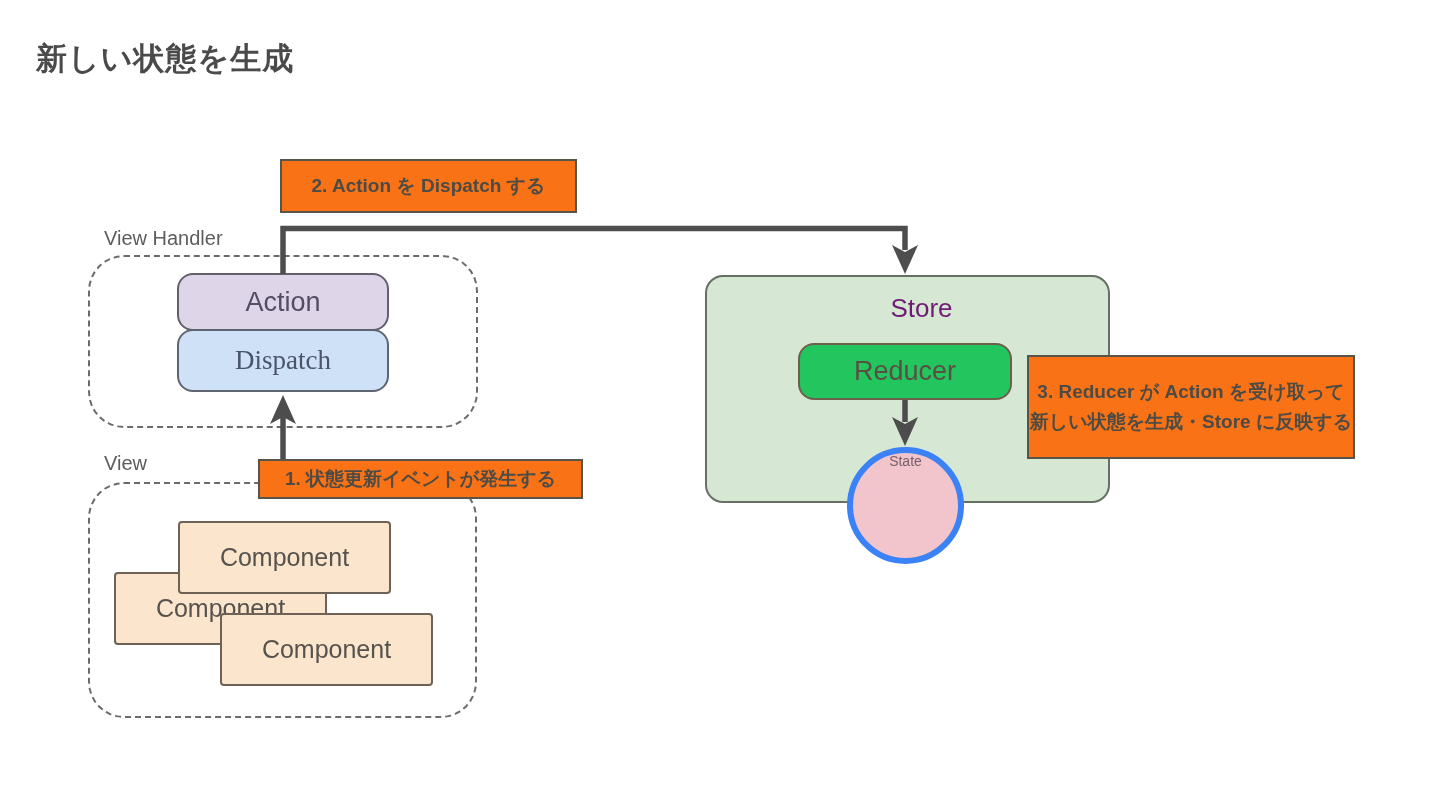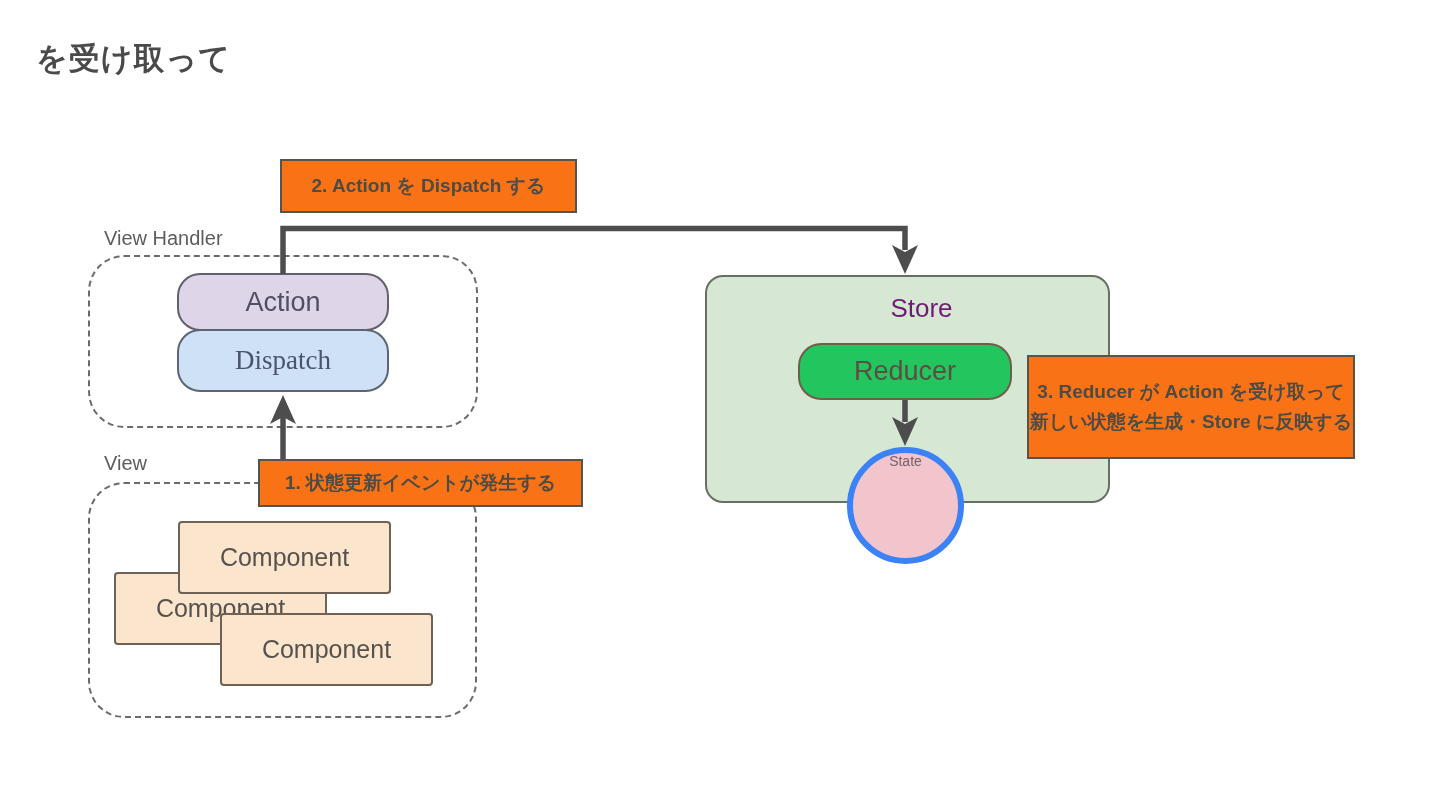--- a/index.html
+++ b/index.html
@@ -28,21 +28,21 @@
     z-index:1;
   }
   .group-label {
     font-size:20px; color:#5d5d5d;
     z-index:1;
   }
 
   
   .node {
     display:flex; align-items:center; justify-content:center;
-    border-radius:23px;
+    border-radius:16px;
     font-size:27px;
   }
 
   .action-box {
     left:177px; top:273px; width:212px; height:58px;
     background:#DED5E8; border:2px solid #63606d;
     color:#514e66; z-index:3;
   }
   .dispatch-box {
     left:177px; top:329px; width:212px; height:63px;
@@ -88,35 +88,35 @@
   
   .note {
     background:#f97316; border:2px solid #57544a;
     display:flex; flex-direction:column;
     align-items:center; justify-content:center;
     font-size:19px; font-weight:700; color:#4c4b45;
     z-index:5; line-height:1.6;
     text-align:center;
   }
   .note-2 { left:280px; top:159px; width:297px; height:54px; }
-  .note-1 { left:258px; top:459px; width:325px; height:48px; }
+  .note-1 { left:258px; top:459px; width:325px; height:40px; }
   .note-3 { left:1027px; top:345px; width:328px; height:104px;margin-top:10px; }
 
   
   .arrows {
     left:0; top:0; width:1440px; height:810px;
     z-index:4; pointer-events:none;
   }
 </style>
 </head>
 <body>
 
 <div class="canvas">
 
-  <div class="abs page-title">を受け取って</div>
+  <div class="abs page-title">新しい状態を生成</div>
 
   <div class="abs group-label" style="left:104px; top:227px;">View Handler</div>
   <div class="abs group" style="left:88px; top:255px; width:390px; height:173px;"></div>
 
   <div class="abs node action-box">
     <span>Action</span>
   </div>
   <div class="abs node dispatch-box">
     <span>Dispatch</span>
   </div>

